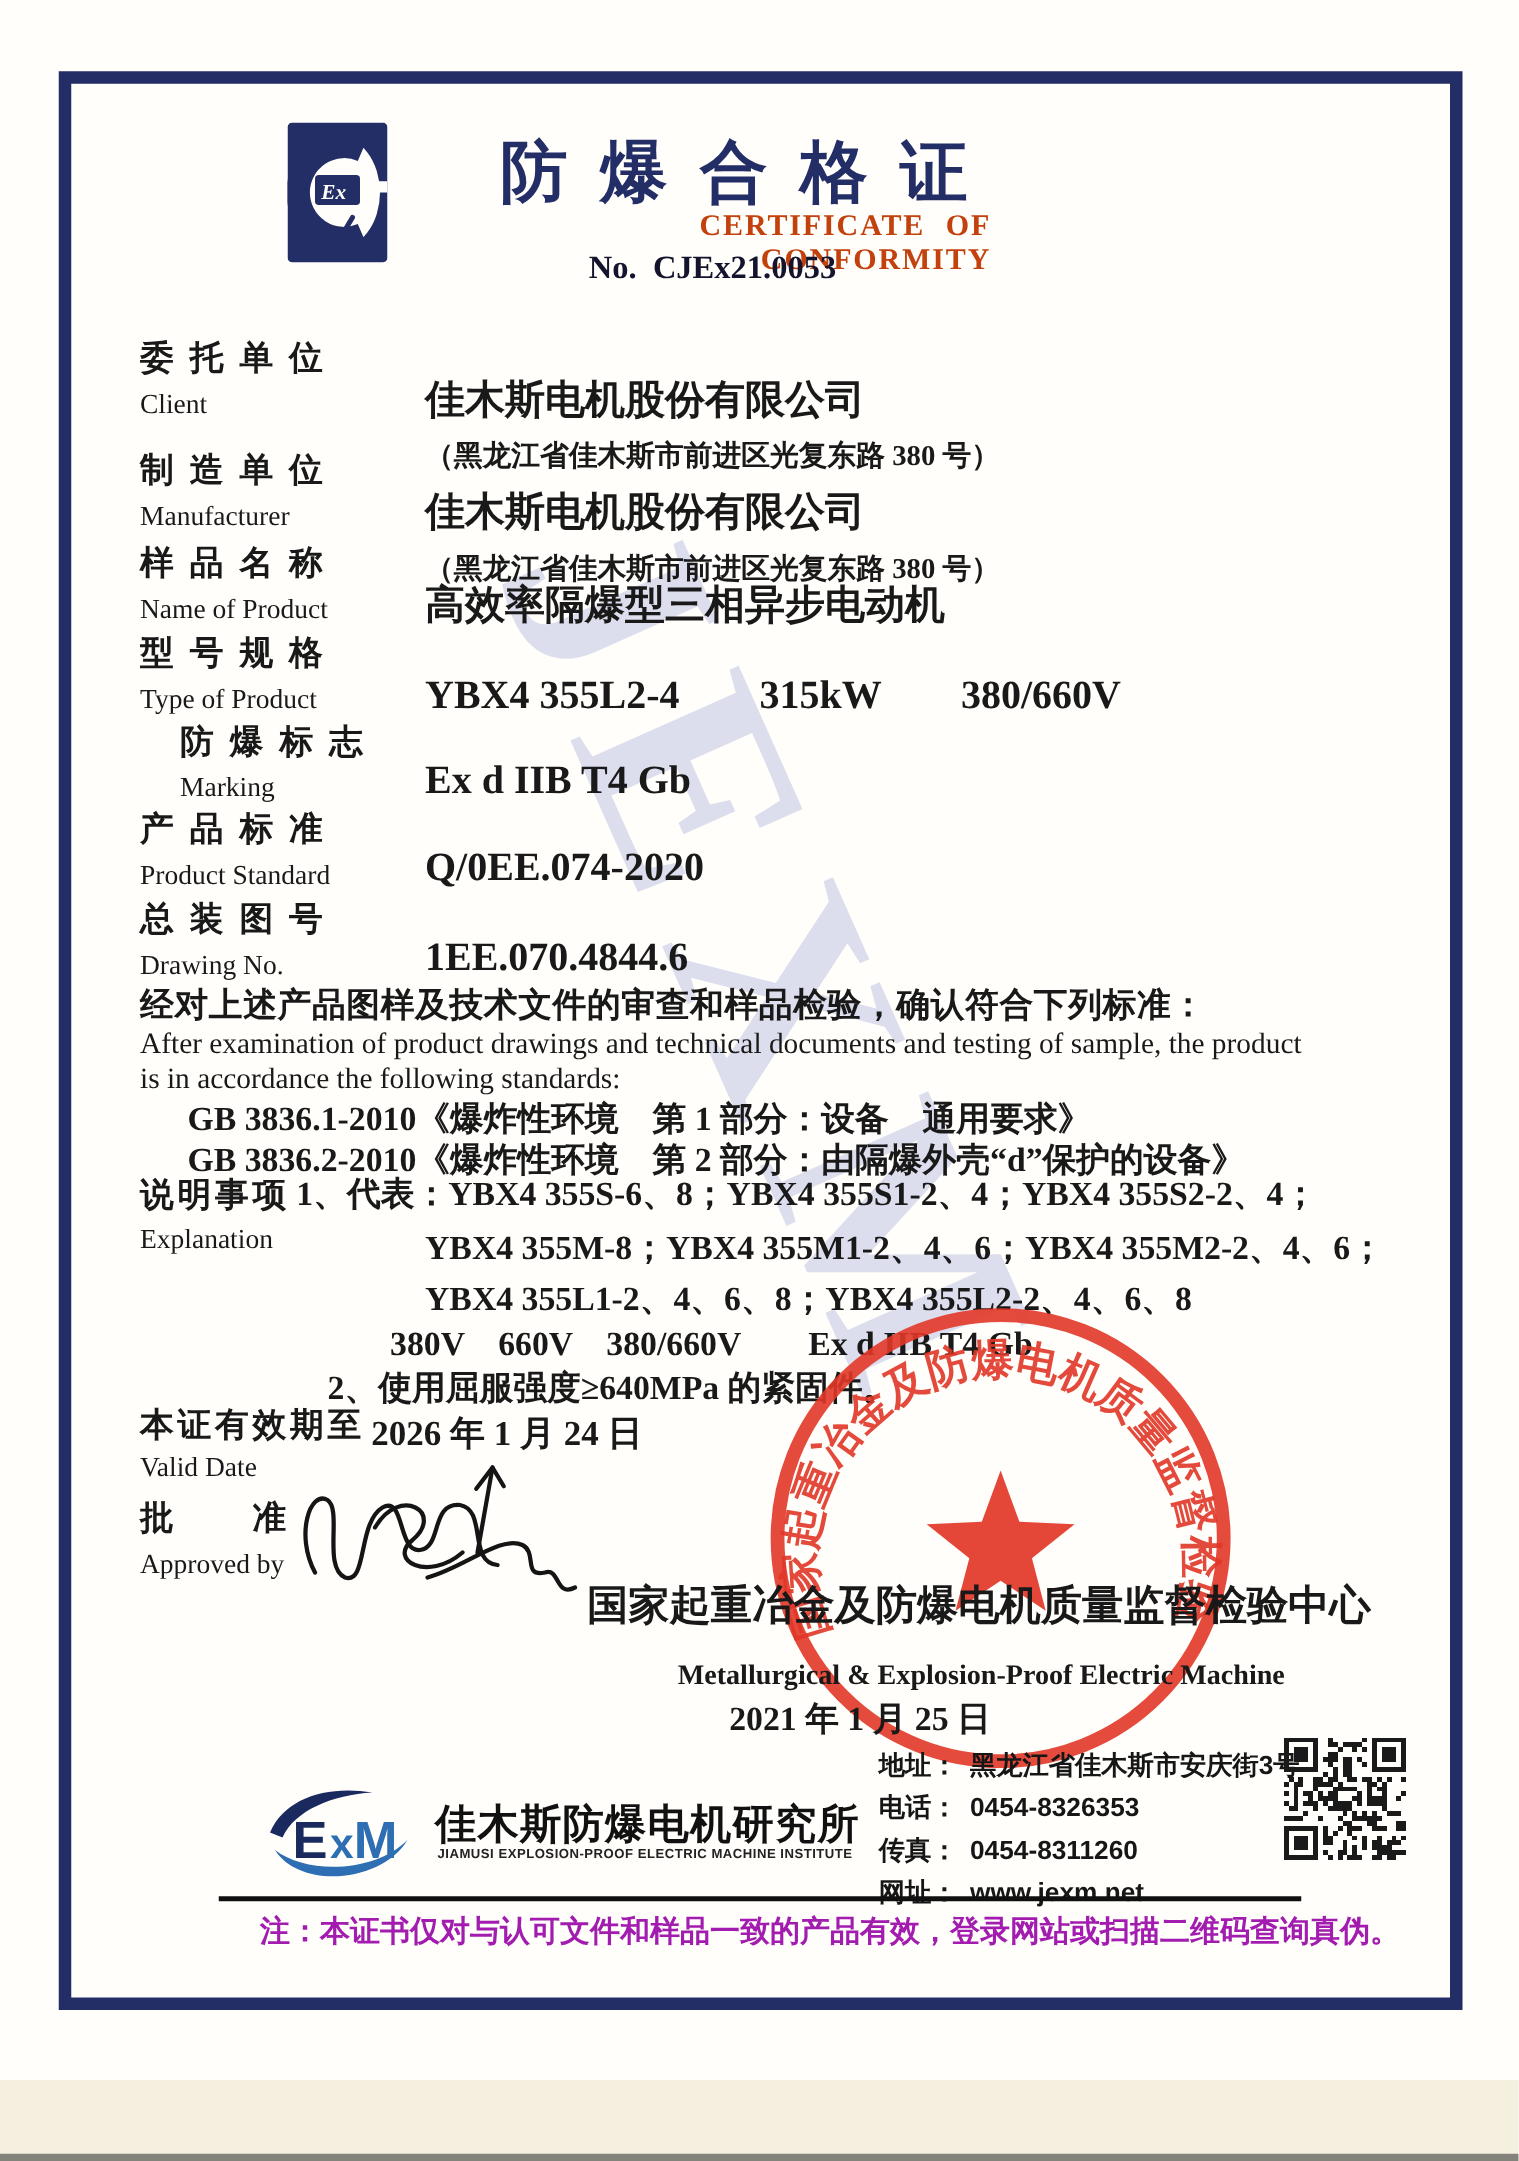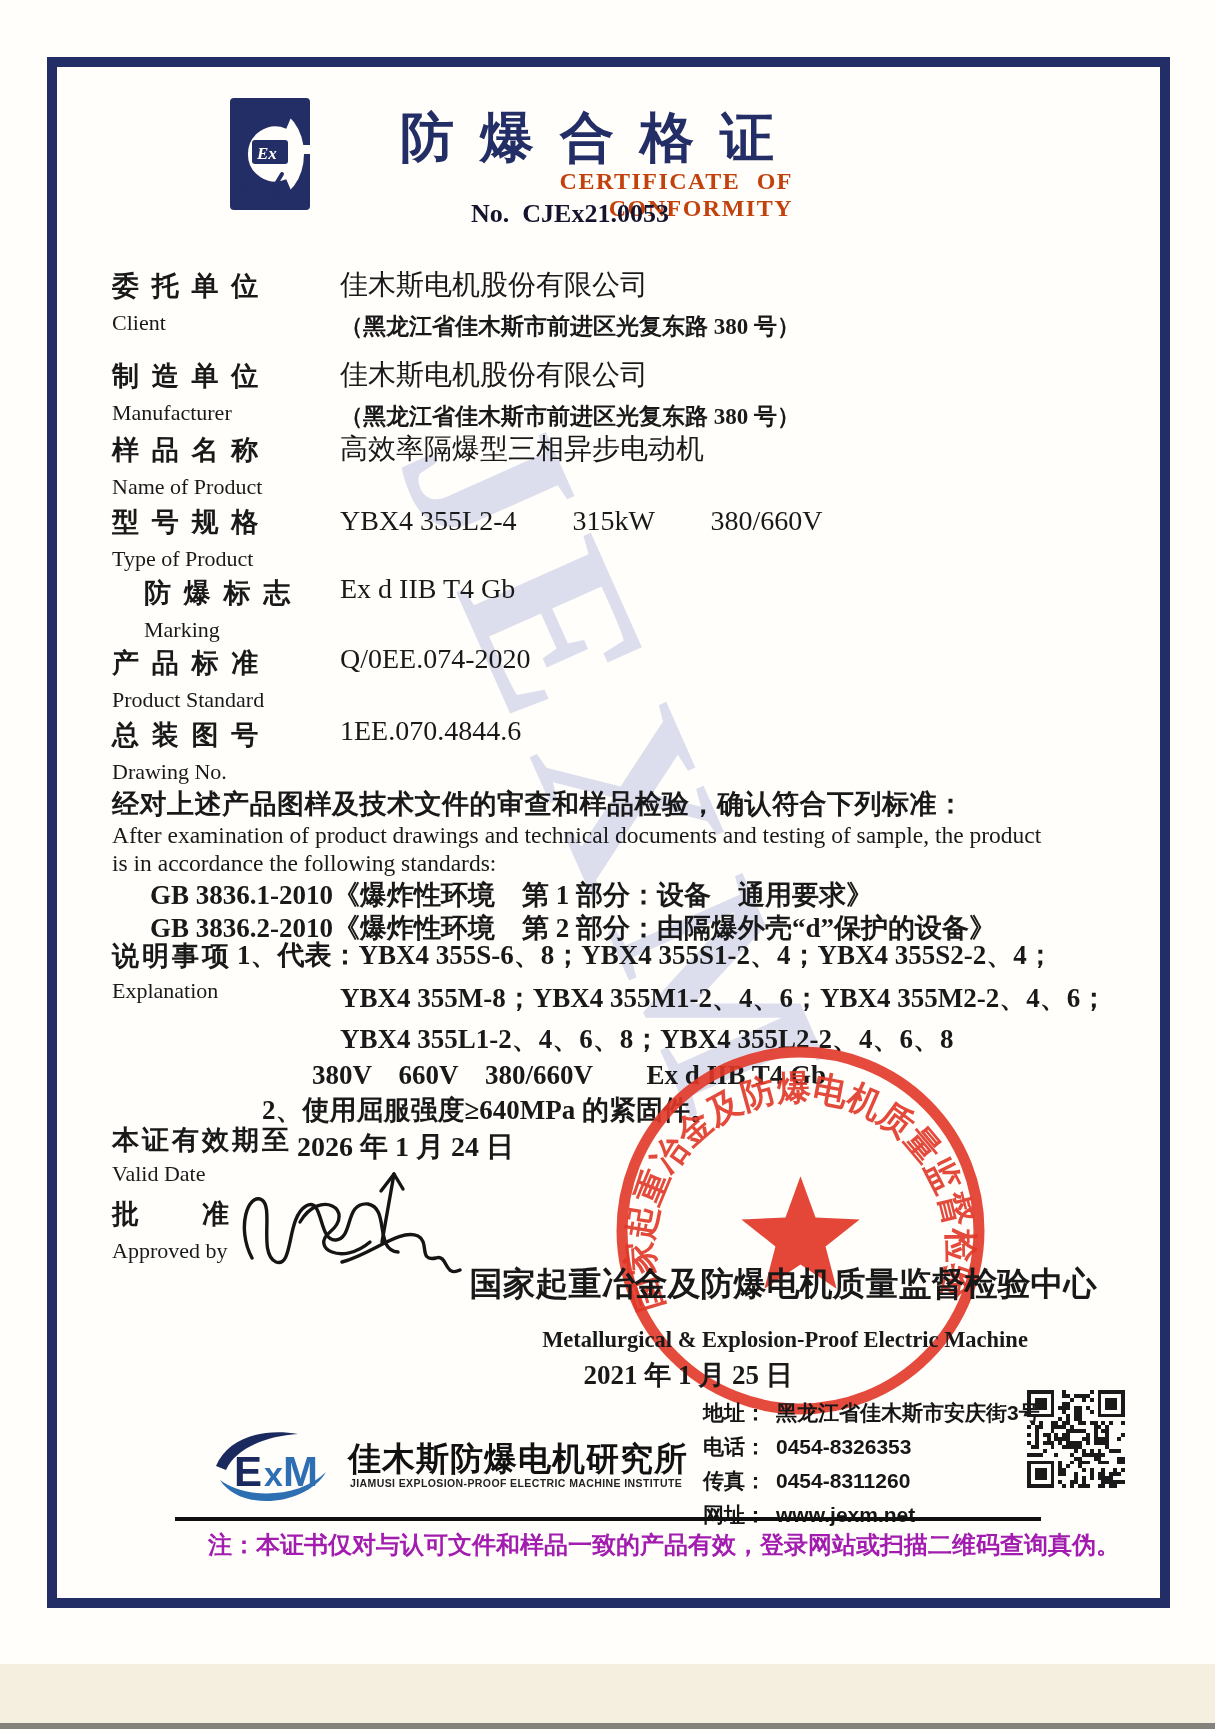--- a/index.html
+++ b/index.html
@@ -17,21 +17,21 @@
     position:absolute;left:585px;top:375px;font-size:225px;font-weight:700;
     color:rgba(163,171,216,0.38);letter-spacing:30px;white-space:nowrap;
     transform:rotate(66deg);transform-origin:0 0;
     font-family:"Liberation Serif",serif;
   }
   .title-cn{font-size:54px;font-weight:700;color:#232d66;letter-spacing:26px;white-space:nowrap;}
   .title-en{font-size:24px;font-weight:700;color:#c2410c;letter-spacing:1.5px;word-spacing:9px;text-align:right;}
   .cert-no{font-size:26px;font-weight:600;color:#14142e;text-align:center;white-space:pre;}
   .lblcn{font-size:27px;font-weight:600;letter-spacing:3px;white-space:nowrap;}
   .lblen{font-size:22px;margin-top:6px;white-space:nowrap;}
-  .val{font-size:28px;font-weight:400;white-space:nowrap;}
+  .val{font-size:32px;font-weight:700;white-space:nowrap;margin-top:32px;}
   .sub{font-size:23px;font-weight:600;margin-top:7px;white-space:nowrap;}
   .stmt-cn{font-size:27px;font-weight:600;letter-spacing:0.5px;white-space:nowrap;}
   .stmt-en{font-size:23.5px;line-height:28px;width:960px;}
   .gb{font-size:27px;font-weight:600;white-space:nowrap;}
   .expl{font-size:27px;font-weight:600;white-space:nowrap;}
   .valid-val{font-size:28px;font-weight:700;white-space:nowrap;}
   .center-cn{font-size:33px;font-weight:700;text-align:center;white-space:nowrap;}
   .center-en{font-size:22.5px;font-weight:700;text-align:center;white-space:nowrap;}
   .center-date{font-size:27px;font-weight:700;text-align:center;white-space:nowrap;}
   .inst-cn{font-family:"Liberation Sans","DejaVu Sans",sans-serif;font-size:33px;font-weight:800;letter-spacing:1px;white-space:nowrap;color:#111;}

